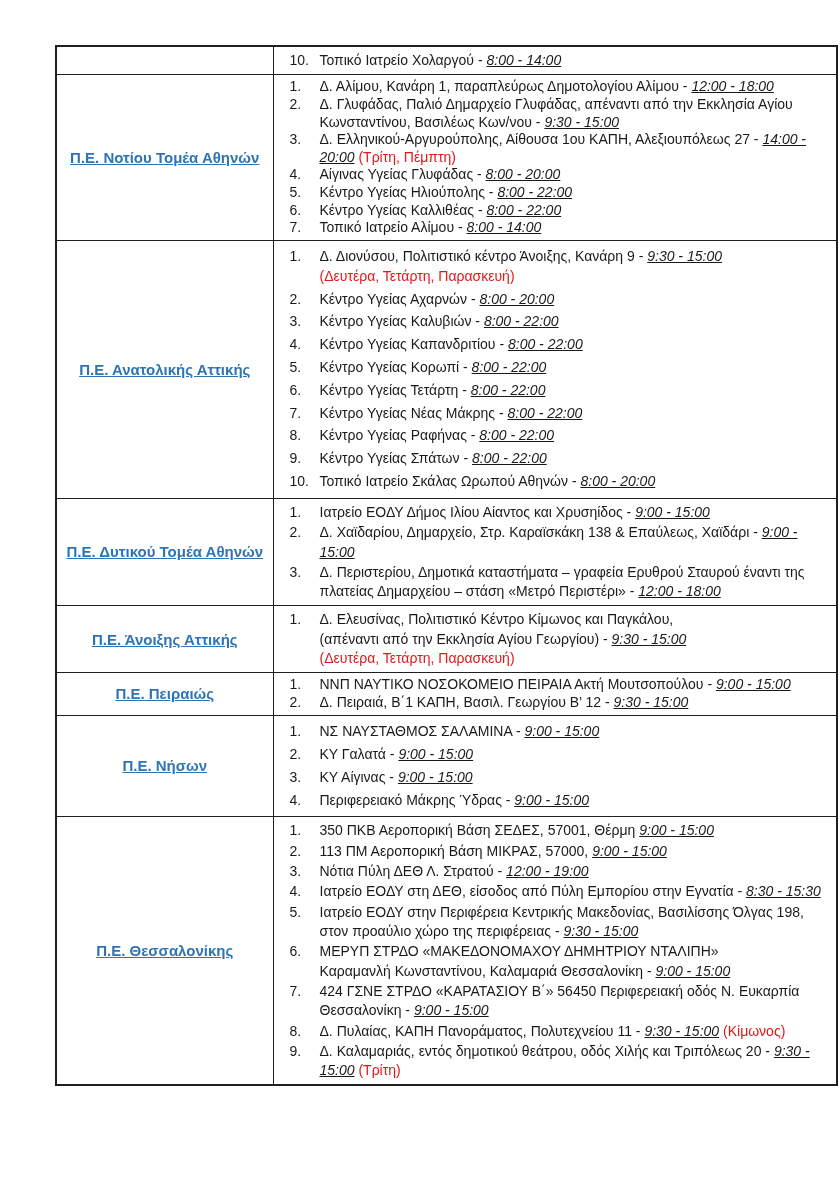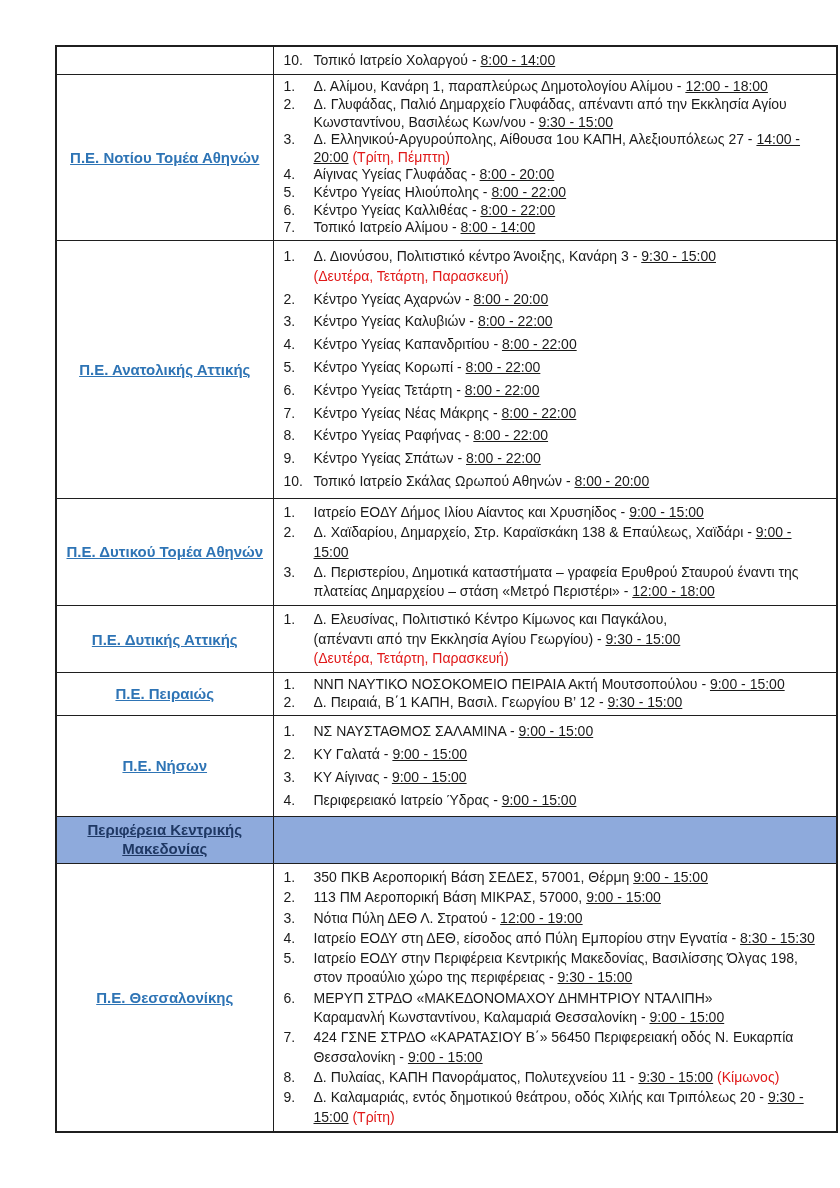--- a/index.html
+++ b/index.html
@@ -28,30 +28,30 @@
   .region-link{
     color:var(--link-blue);font-weight:bold;text-decoration:underline;
     font-size:15px;line-height:1.3;cursor:pointer;margin-top:34px;
   }
   td.header{background:var(--header-bg);}
   .header-label{
     color:var(--header-text);font-weight:bold;text-decoration:underline;
     font-size:15px;line-height:1.25;display:inline-block;
   }
   td.items-cell{
-    vertical-align:middle;padding:3px 8px 3px 6px;
+    vertical-align:middle;padding:3px 8px 3px 12px;
     font-size:14px;line-height:1.38;
   }
   .item{display:flex;margin:1px 0;}
   td.items-cell.tight{line-height:1.26;}
   td.items-cell.tight .item{margin:0;}
   td.items-cell.loose .item{margin:3.5px 0;}
   .num{flex:none;width:34px;padding-left:4px;box-sizing:border-box;}
   .item-text{flex:1;min-width:0;}
-  .seg-u{text-decoration:underline;}
+  .seg-u{text-decoration:underline;font-style:italic;}
   .seg-r{color:var(--red);}
 </style>
 </head>
 <body>
 
 <div class="table-wrap">
   <table class="schedule">
     <colgroup>
       <col style="width:217px">
       <col>
@@ -97,21 +97,21 @@
               <span class="num">7.</span>
               <span class="item-text"><span class="seg-p">Τοπικό Ιατρείο Αλίμου - </span><span class="seg-u">8:00 - 14:00</span></span>
             </div>
           </td>
         </tr>
         <tr>
           <td class="region-cell"><span class="region-link">Π.Ε. Ανατολικής Αττικής</span></td>
           <td class="items-cell loose">
             <div class="item">
               <span class="num">1.</span>
-              <span class="item-text"><span class="seg-p">Δ. Διονύσου, Πολιτιστικό κέντρο Άνοιξης, Κανάρη 3 - </span><span class="seg-u">9:30 - 15:00</span><br><span class="seg-r">(Δευτέρα, Τετάρτη, Παρασκευή)</span></span>
+              <span class="item-text"><span class="seg-p">Δ. Διονύσου, Πολιτιστικό κέντρο Άνοιξης, Κανάρη 9 - </span><span class="seg-u">9:30 - 15:00</span><br><span class="seg-r">(Δευτέρα, Τετάρτη, Παρασκευή)</span></span>
             </div>
             <div class="item">
               <span class="num">2.</span>
               <span class="item-text"><span class="seg-p">Κέντρο Υγείας Αχαρνών - </span><span class="seg-u">8:00 - 20:00</span></span>
             </div>
             <div class="item">
               <span class="num">3.</span>
               <span class="item-text"><span class="seg-p">Κέντρο Υγείας Καλυβιών - </span><span class="seg-u">8:00 - 22:00</span></span>
             </div>
             <div class="item">
@@ -155,21 +155,21 @@
               <span class="num">2.</span>
               <span class="item-text"><span class="seg-p">Δ. Χαϊδαρίου, Δημαρχείο, Στρ. Καραϊσκάκη 138 &amp; Επαύλεως, Χαϊδάρι - </span><span class="seg-u">9:00 - 15:00</span></span>
             </div>
             <div class="item">
               <span class="num">3.</span>
               <span class="item-text"><span class="seg-p">Δ. Περιστερίου, Δημοτικά καταστήματα – γραφεία Ερυθρού Σταυρού έναντι της πλατείας Δημαρχείου – στάση «Μετρό Περιστέρι» - </span><span class="seg-u">12:00 - 18:00</span></span>
             </div>
           </td>
         </tr>
         <tr>
-          <td class="region-cell"><span class="region-link">Π.Ε. Δυτικής Αττικής</span></td>
+          <td class="region-cell"><span class="region-link">Π.Ε. Άνοιξης Αττικής</span></td>
           <td class="items-cell normal">
             <div class="item">
               <span class="num">1.</span>
               <span class="item-text"><span class="seg-p">Δ. Ελευσίνας, Πολιτιστικό Κέντρο Κίμωνος και Παγκάλου,</span><br><span class="seg-p">(απέναντι από την Εκκλησία Αγίου Γεωργίου) - </span><span class="seg-u">9:30 - 15:00</span><br><span class="seg-r">(Δευτέρα, Τετάρτη, Παρασκευή)</span></span>
             </div>
           </td>
         </tr>
         <tr>
           <td class="region-cell"><span class="region-link">Π.Ε. Πειραιώς</span></td>
           <td class="items-cell tight">
@@ -193,27 +193,23 @@
             <div class="item">
               <span class="num">2.</span>
               <span class="item-text"><span class="seg-p">ΚΥ Γαλατά - </span><span class="seg-u">9:00 - 15:00</span></span>
             </div>
             <div class="item">
               <span class="num">3.</span>
               <span class="item-text"><span class="seg-p">ΚΥ Αίγινας - </span><span class="seg-u">9:00 - 15:00</span></span>
             </div>
             <div class="item">
               <span class="num">4.</span>
-              <span class="item-text"><span class="seg-p">Περιφερειακό Ιατρείο Ύδρας - </span><span class="seg-u">9:00 - 15:00</span></span>
-            </div>
-          </td>
-        </tr>
-        <tr>
-          <td class="region-cell header"><span class="header-label">Περιφέρεια Κεντρικής Μακεδονίας</span></td>
-          <td class="items-cell normal header"></td>
+              <span class="item-text"><span class="seg-p">Περιφερειακό Μάκρης Ύδρας - </span><span class="seg-u">9:00 - 15:00</span></span>
+            </div>
+          </td>
         </tr>
         <tr>
           <td class="region-cell"><span class="region-link">Π.Ε. Θεσσαλονίκης</span></td>
           <td class="items-cell normal">
             <div class="item">
               <span class="num">1.</span>
               <span class="item-text"><span class="seg-p">350 ΠΚΒ Αεροπορική Βάση ΣΕΔΕΣ, 57001, Θέρμη </span><span class="seg-u">9:00 - 15:00</span></span>
             </div>
             <div class="item">
               <span class="num">2.</span>

